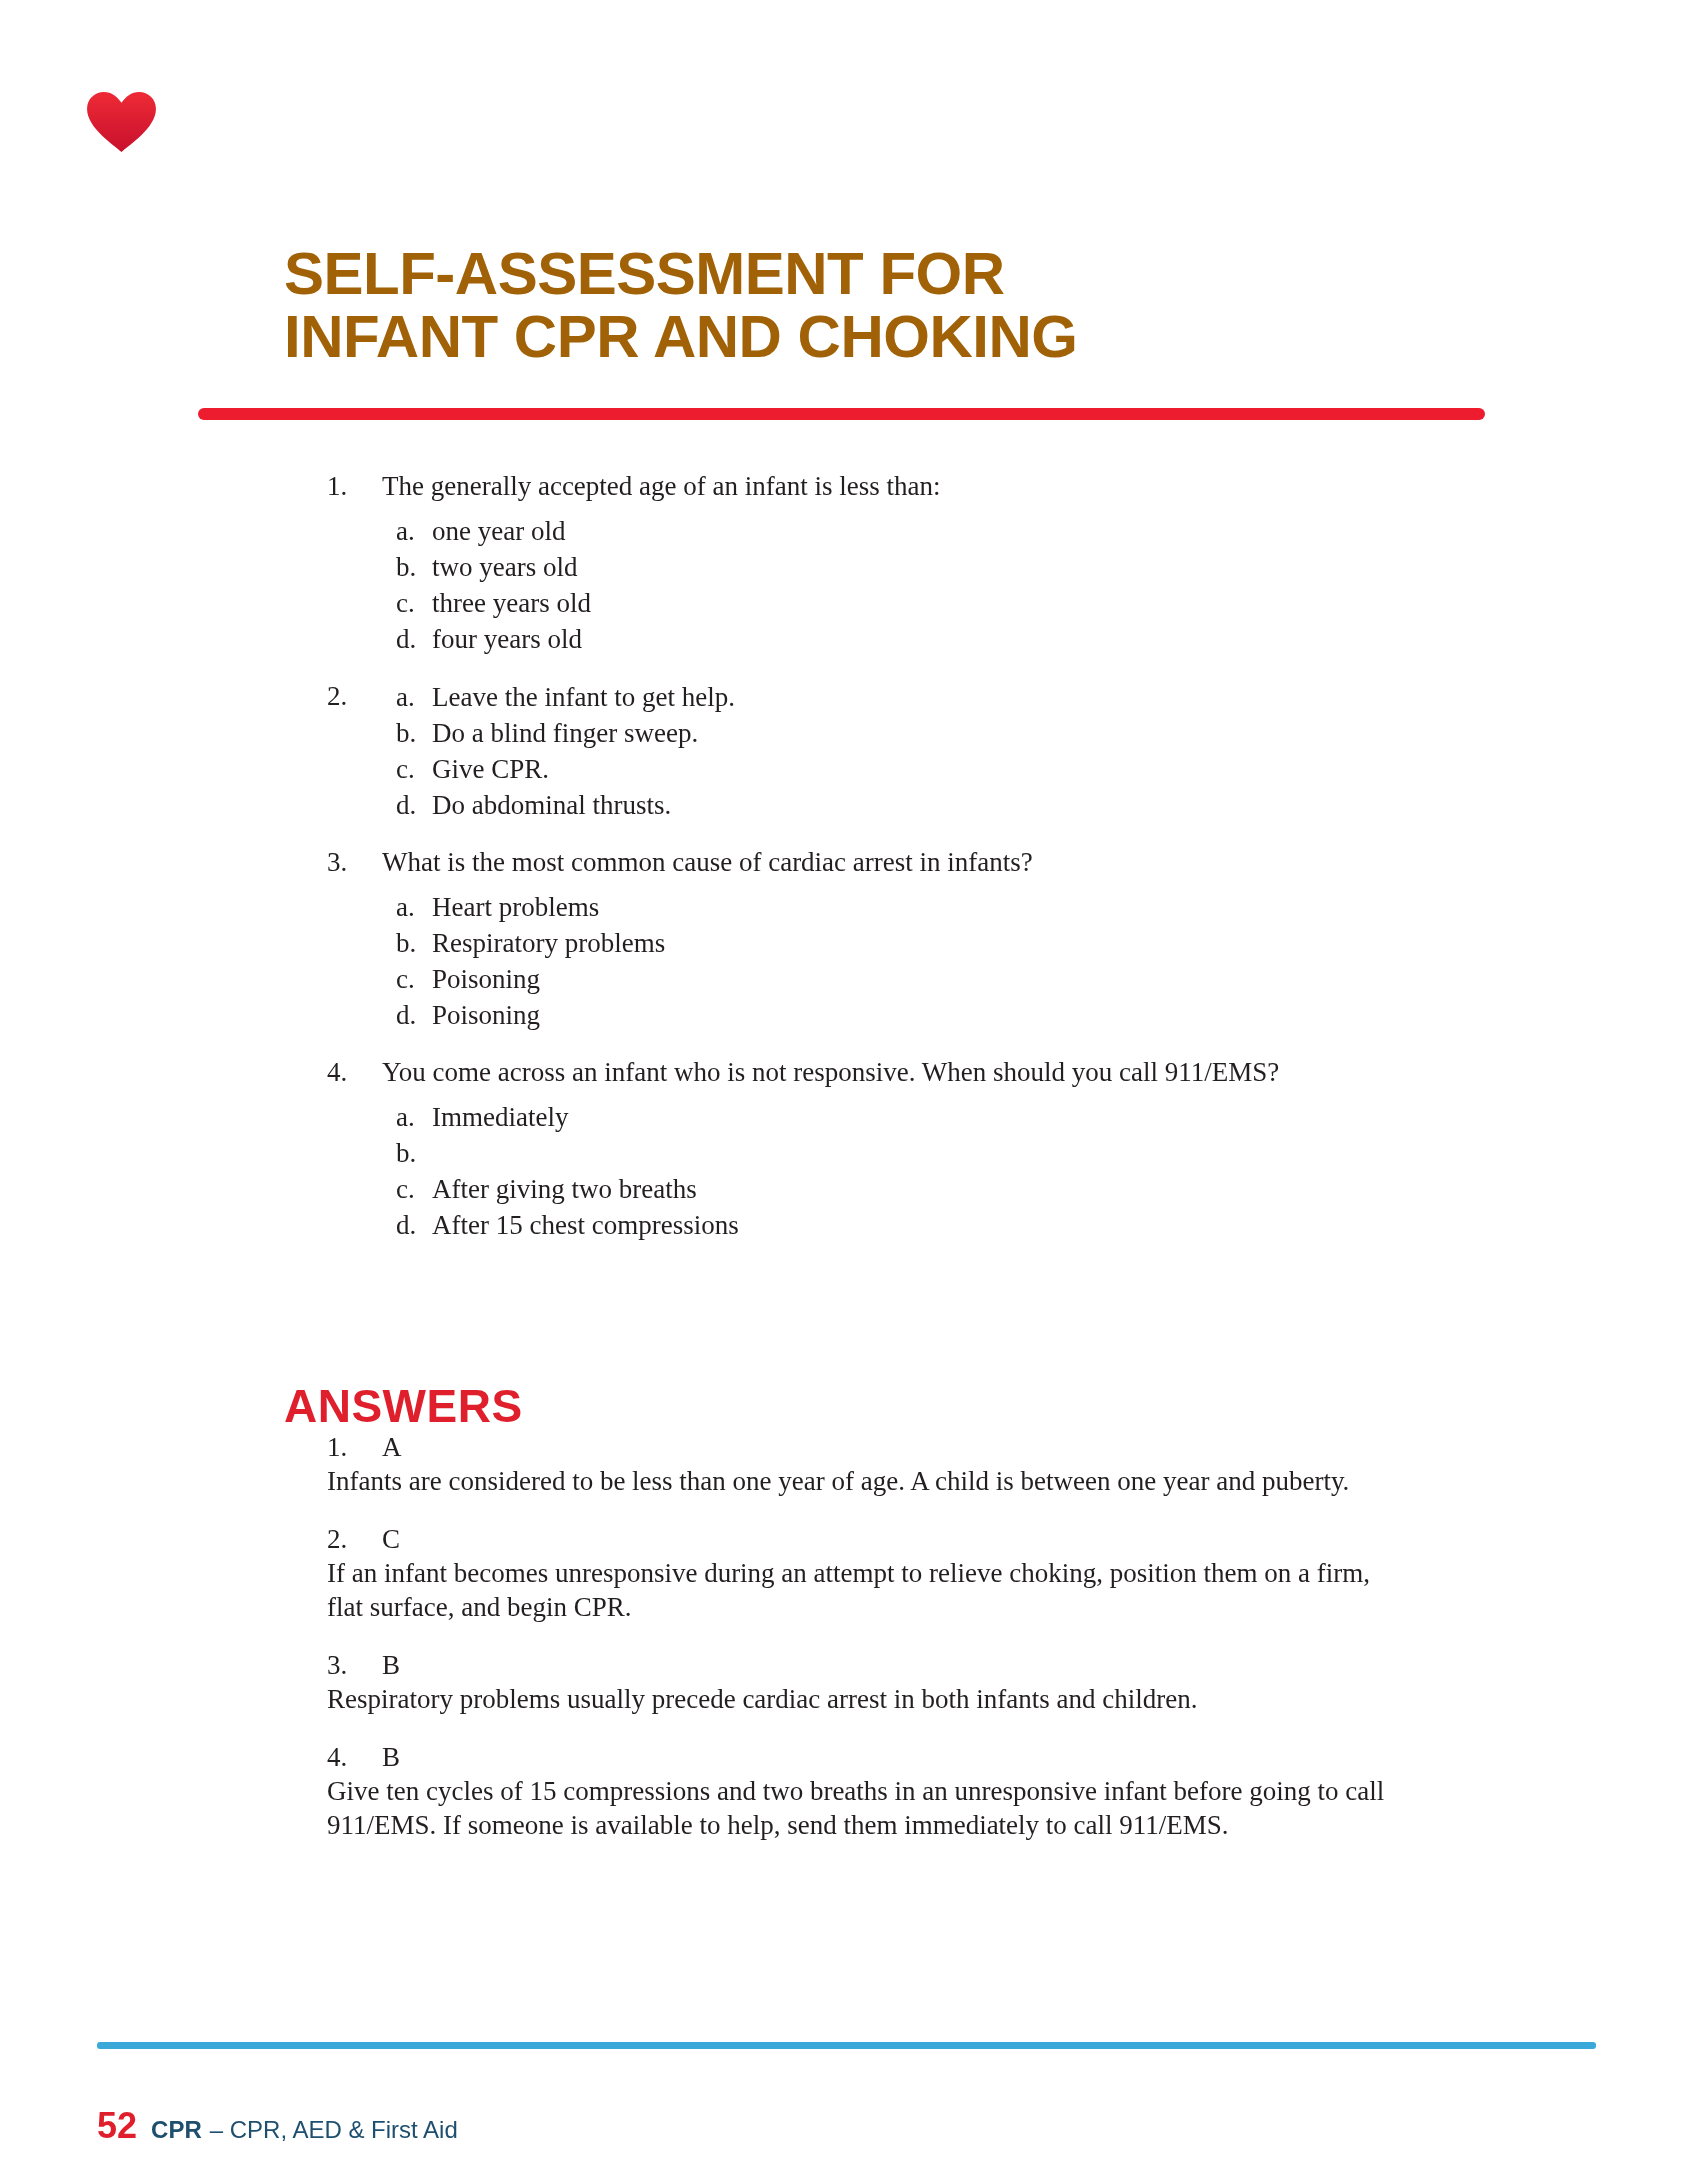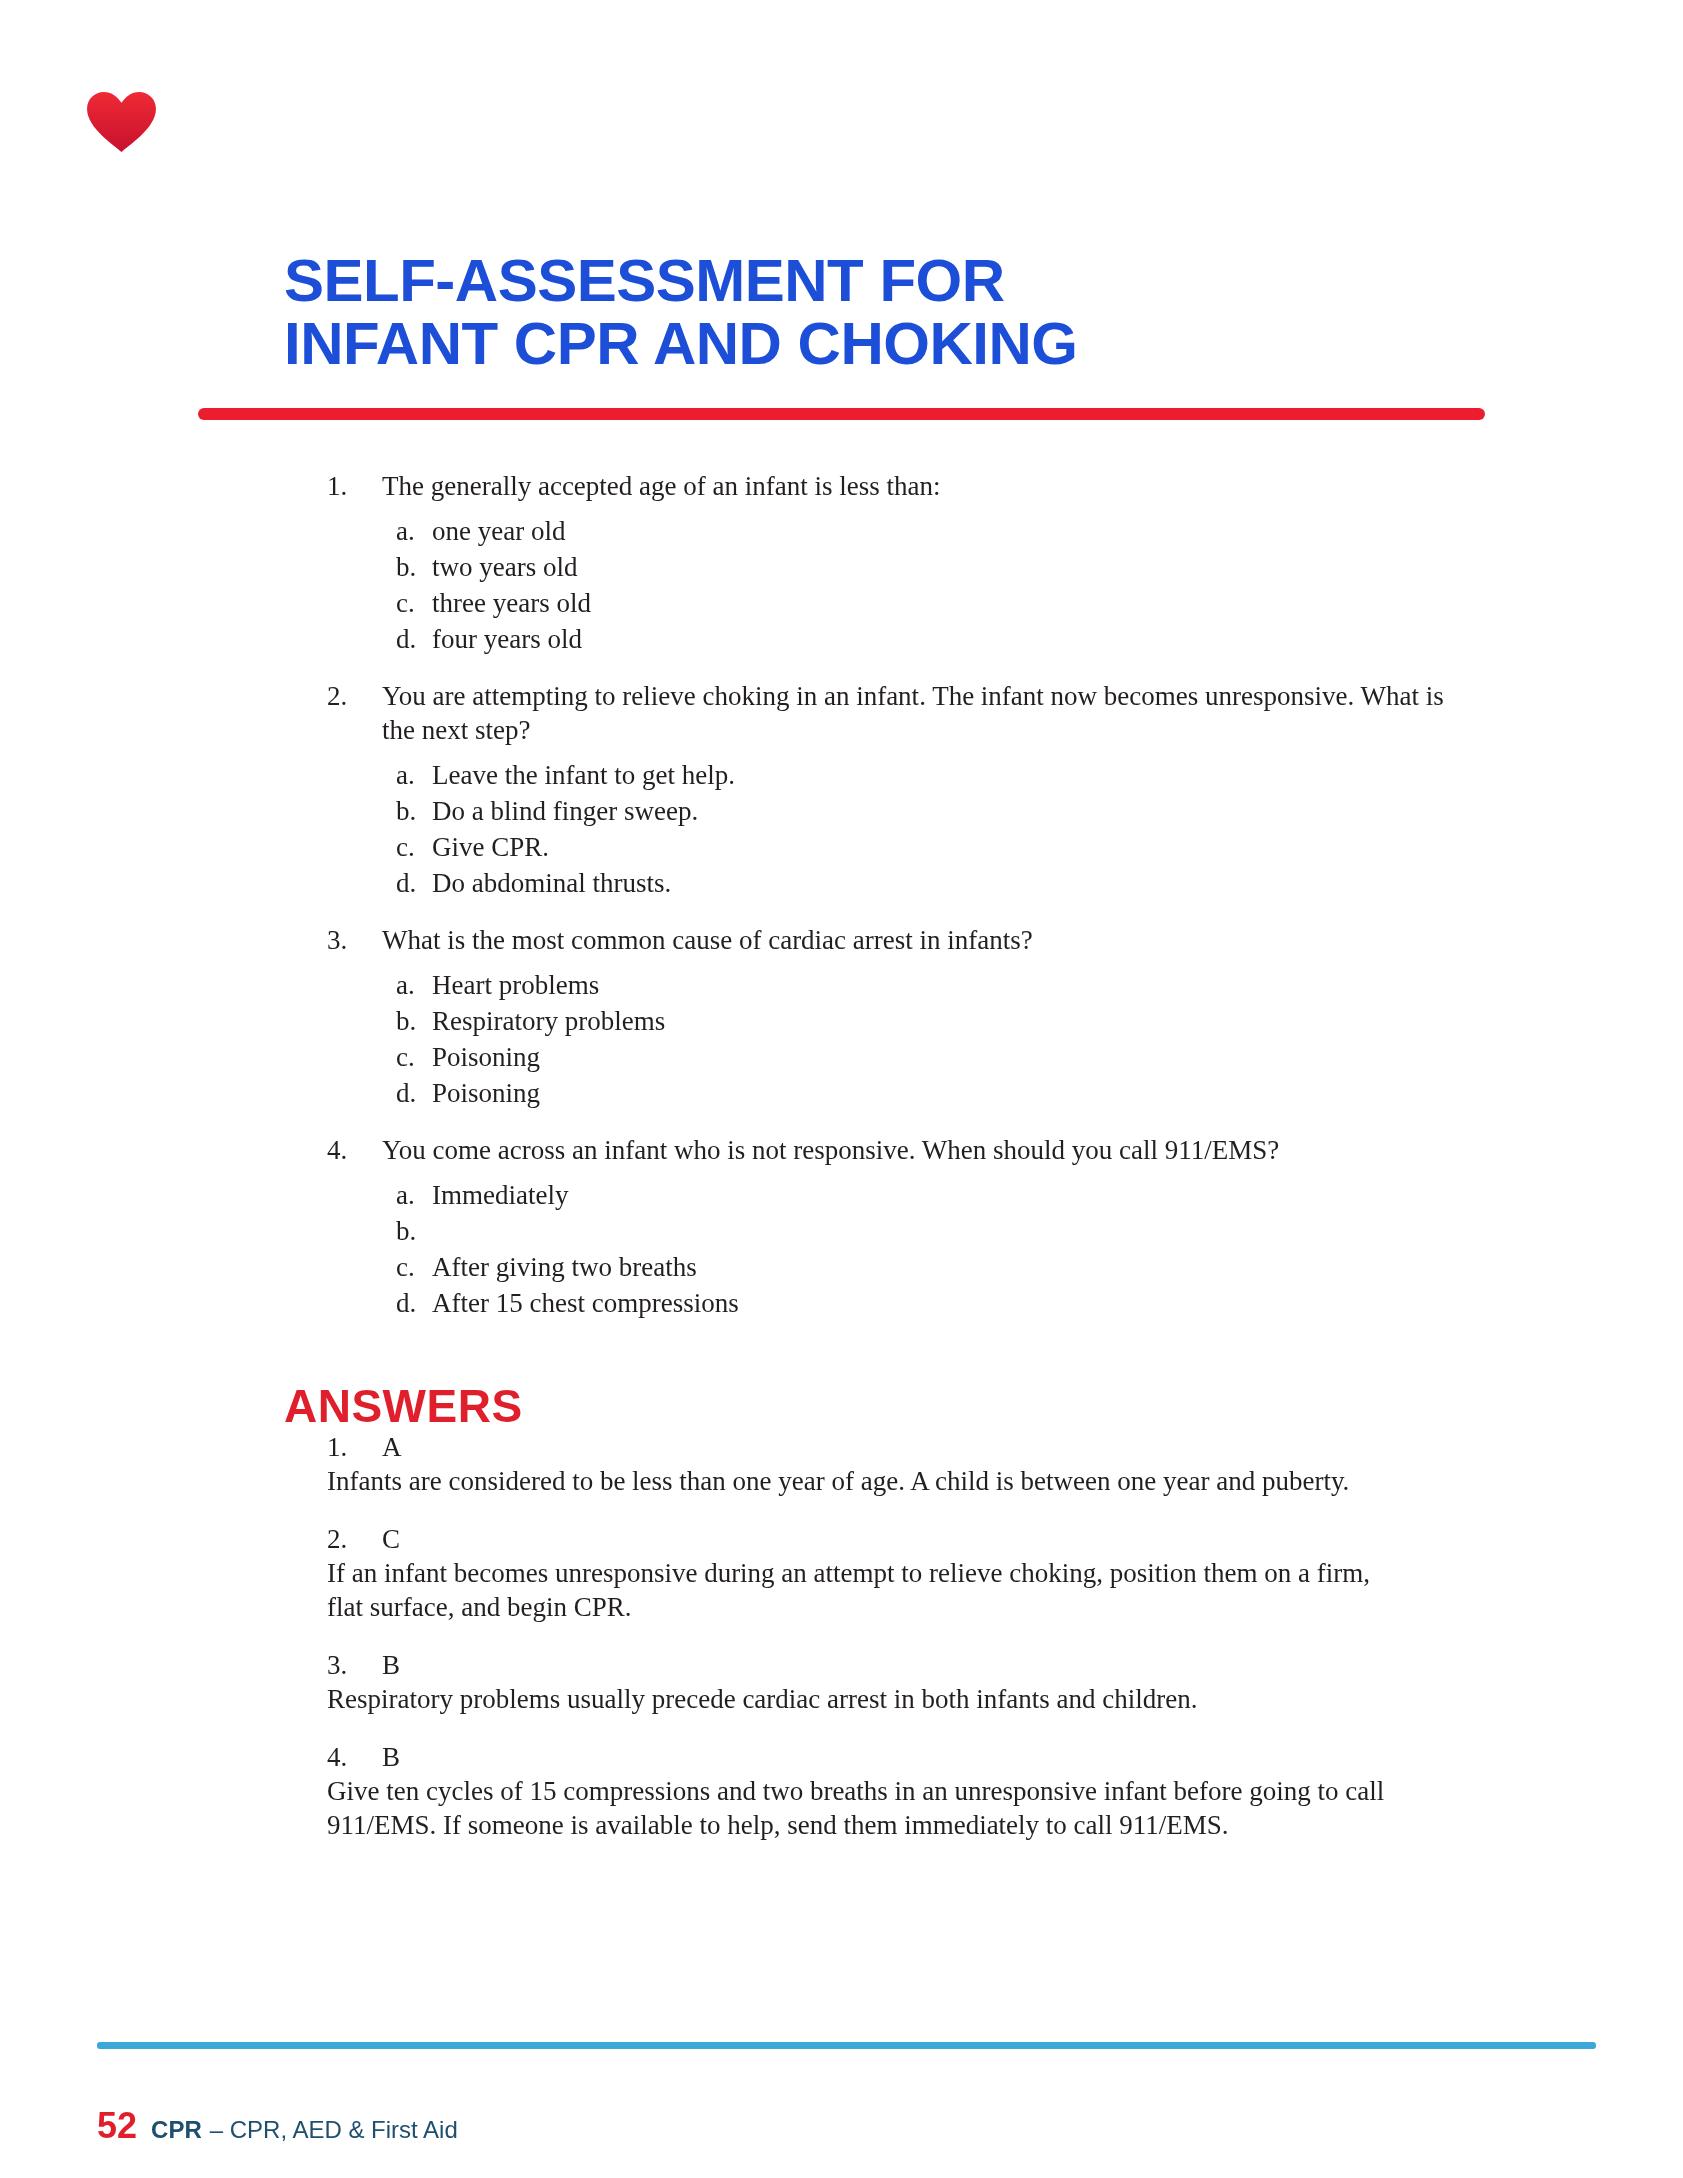--- a/index.html
+++ b/index.html
@@ -1,21 +1,21 @@
 <!DOCTYPE html>
 <html><head>
   <meta charset="utf-8">
   <style>
     html, body { margin: 0; padding: 0; background: #ffffff; }
     body { width: 1683px; height: 2178px; position: relative; overflow: hidden; }
     .heart { position: absolute; left: 85px; top: 91px; width: 73px; height: 63px; }
     .title {
-      position: absolute; left: 284px; top: 249px; margin: 0;
+      position: absolute; left: 284px; top: 242px; margin: 0;
       font-family: "Liberation Sans", sans-serif; font-weight: 700;
-      font-size: 60px; line-height: 63px; color: #1d4ed8; letter-spacing: -0.5px;
+      font-size: 60px; line-height: 63px; color: #a16207; letter-spacing: -0.5px;
     }
     .title span { display: block; }
     .red-rule {
       position: absolute; left: 198px; top: 408px; width: 1287px; height: 12px;
       background: #ed1c2e; border-radius: 6px;
     }
     .questions {
       position: absolute; left: 327px; top: 469px; width: 1188px;
       font-family: "Liberation Serif", serif; font-size: 27px; color: #231f20;
     }
@@ -90,21 +90,20 @@
         </li>
       <li class="opt">
           <span class="opt-letter">d.</span>
           <span>four years old</span>
         </li>
     </ul>
   </div>
 
   <div class="q">
     <span class="q-num">2.</span>
-    <div class="q-text">You are attempting to relieve choking in an infant. The infant now becomes unresponsive. What is the next step?</div>
     <ul class="opts">
       <li class="opt">
           <span class="opt-letter">a.</span>
           <span>Leave the infant to get help.</span>
         </li>
       <li class="opt">
           <span class="opt-letter">b.</span>
           <span>Do a blind finger sweep.</span>
         </li>
       <li class="opt">

